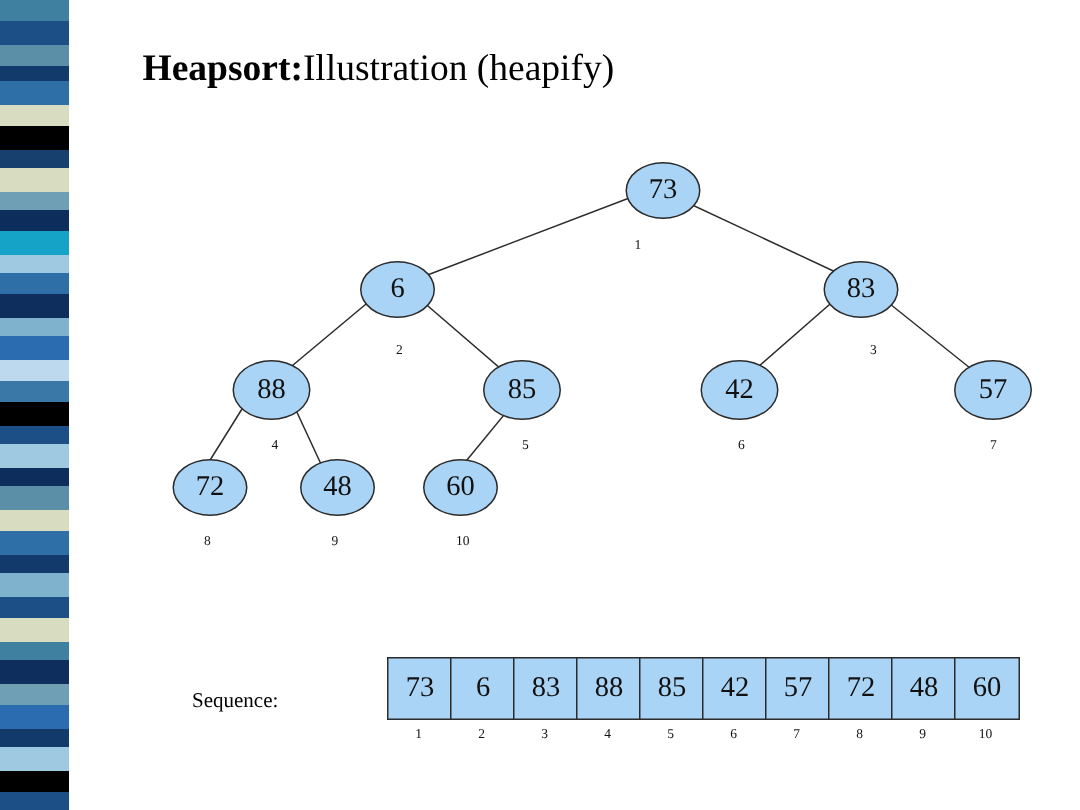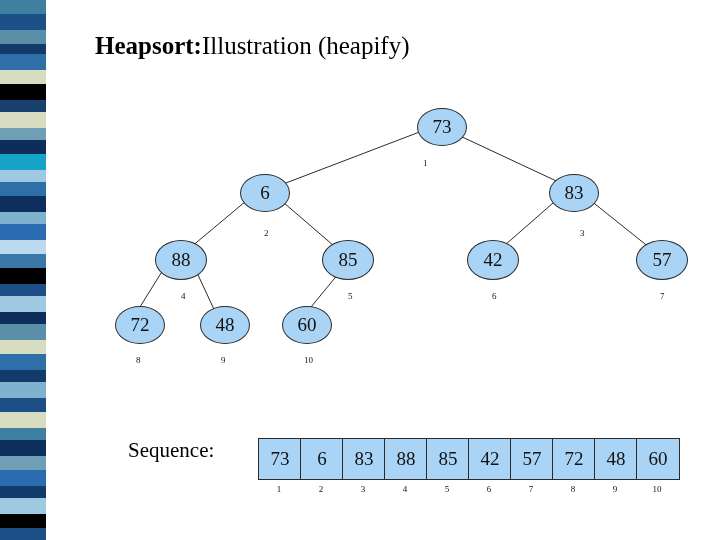--- a/index.html
+++ b/index.html
@@ -16,21 +16,21 @@
 
   
   .node{position:absolute;background:#aad4f5;border:1px solid #2b2b2b;border-radius:50%;
         display:flex;align-items:center;justify-content:center;font-size:19px;color:#111;}
   .idx{position:absolute;font-size:9px;color:#111;}
 
   
   svg.edges{position:absolute;left:0;top:0;width:720px;height:540px;}
 
   
-  .seq-label{position:absolute;left:128px;top:438px;font-size:21px;color:#000;}
+  .seq-label{position:absolute;left:128px;top:460px;font-size:14px;color:#000;}
   .seq-box{position:absolute;top:438px;height:40px;background:#aad4f5;border:1px solid #2b2b2b;
            display:flex;align-items:center;justify-content:center;font-size:19px;color:#111;}
   .seq-idx{position:absolute;top:484px;font-size:9px;color:#111;text-align:center;}
 </style>
 </head>
 <body>
 
 <div id="stage">
 
   <div class="strip">

